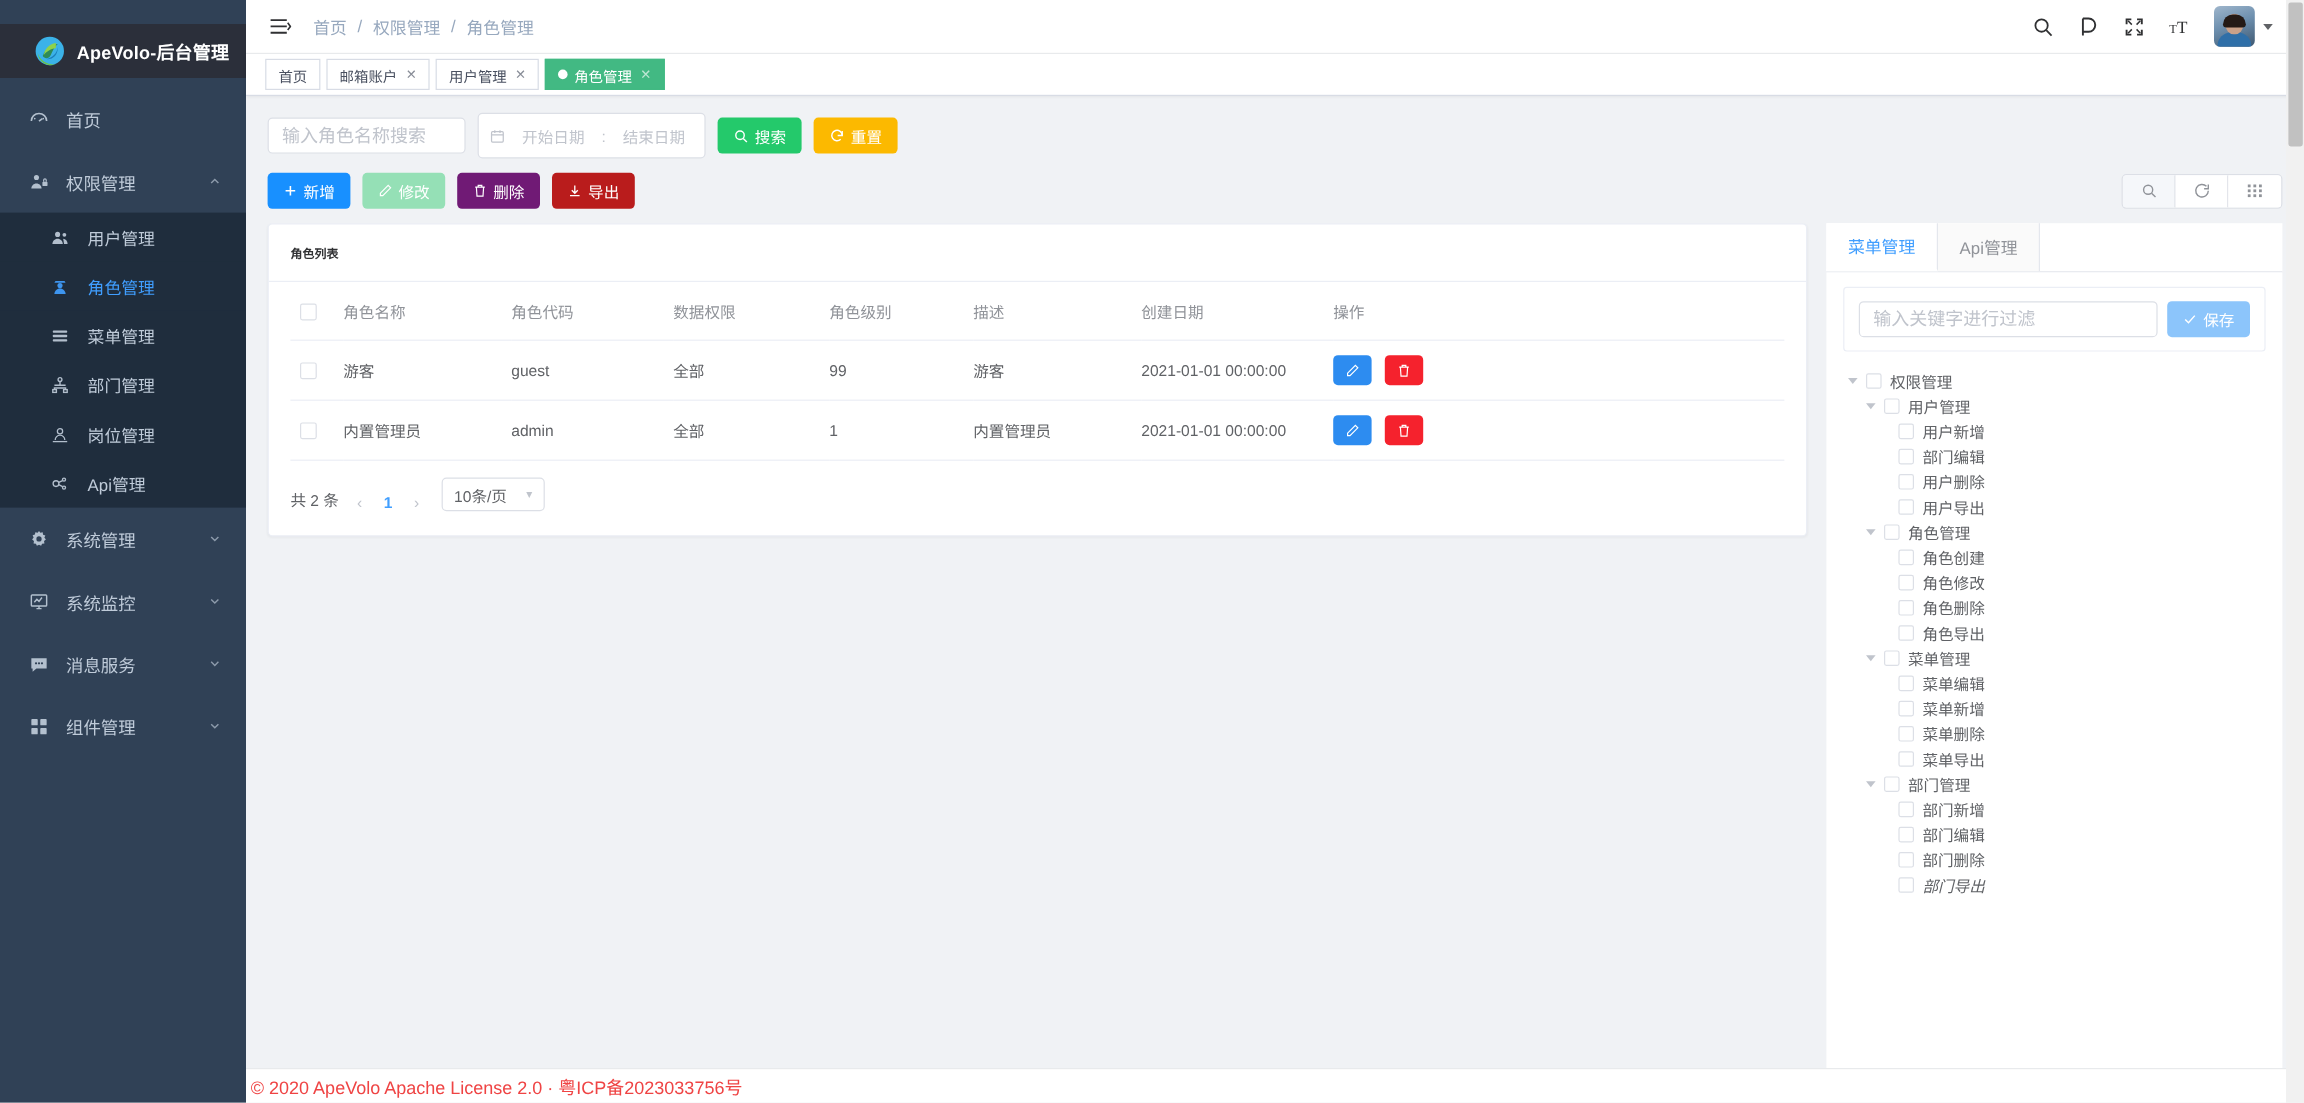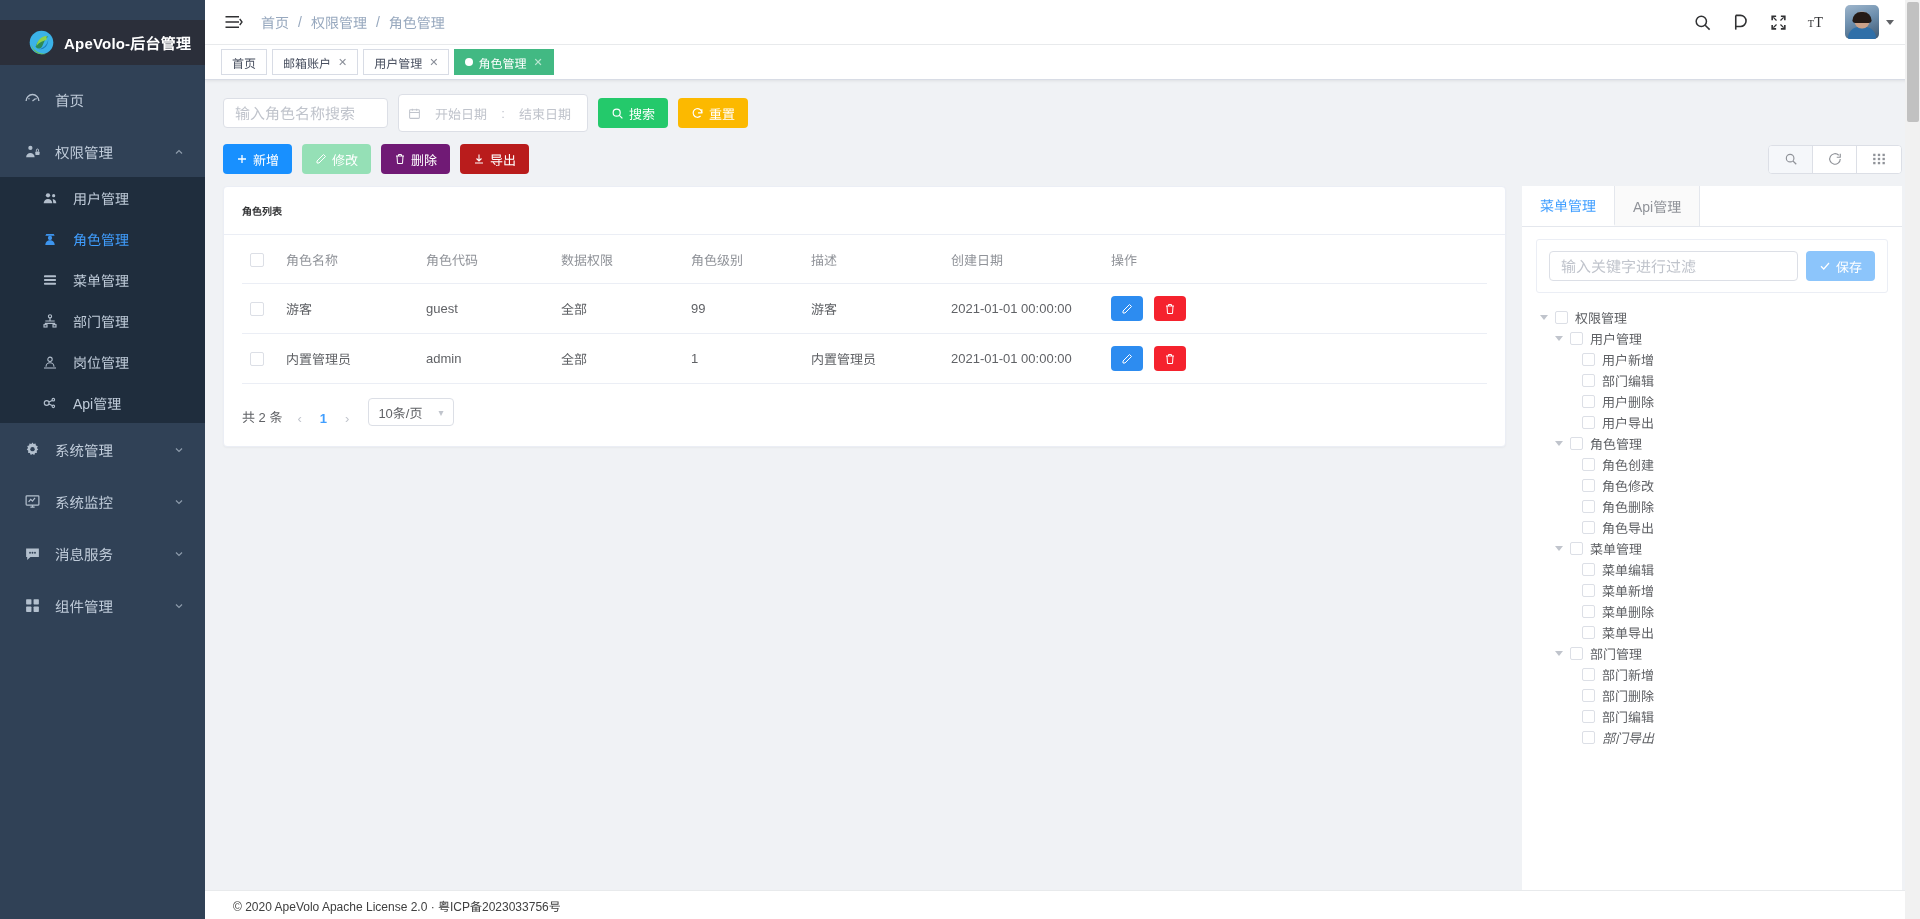--- a/index.html
+++ b/index.html
@@ -192,22 +192,22 @@
   .tnode .caret {
     width: 0;height:0; border-left: 5px solid #c0c4cc; border-top: 4px solid transparent;
     border-bottom: 4px solid transparent; flex-shrink: 0; margin-right:0;
   }
   .tnode .caret.open { border-left: 4px solid transparent; border-right: 4px solid transparent; border-top: 5px solid #c0c4cc; border-bottom:none;}
   .tnode .caret.none { border: none; width: 5px; }
   .tnode .tcb { width: 13px;height:13px;border:1px solid #dcdfe6;border-radius:2px;background:#fff;flex-shrink:0;}
 
   .footer {
     height: 29px; background: #fff; border-top: 1px solid #e8eaec;
-    display: flex; align-items: center; padding-left: 28px;
-    font-size: 12px; color: #404040; flex-shrink: 0;
+    display: flex; align-items: center; padding-left: 4px;
+    font-size: 15px; color: #ef4444; flex-shrink: 0;
   }
   .scroll-track {
     position: absolute; right: 0; top: 0; width: 15px; height: 919px; background: #f1f1f1;
   }
   .scroll-thumb { position:absolute; right:1px; top: 2px; width: 12px; height: 120px; background: #c1c1c1; border-radius: 2px;}
 </style>
 </head>
 <body>
 
 <div class="app">
@@ -737,26 +737,26 @@
                   <span>部门管理</span>
                 </div>
                 <div class="tnode" style="padding-left: 30px;">
                   <span class="caret none"></span>
                   <span class="tcb"></span>
                   <span>部门新增</span>
                 </div>
                 <div class="tnode" style="padding-left: 30px;">
                   <span class="caret none"></span>
                   <span class="tcb"></span>
+                  <span>部门编辑</span>
+                </div>
+                <div class="tnode" style="padding-left: 30px;">
+                  <span class="caret none"></span>
+                  <span class="tcb"></span>
                   <span>部门删除</span>
-                </div>
-                <div class="tnode" style="padding-left: 30px;">
-                  <span class="caret none"></span>
-                  <span class="tcb"></span>
-                  <span>部门编辑</span>
                 </div>
                 <div class="tnode" style="padding-left: 30px; font-style: italic;">
                   <span class="caret none"></span>
                   <span class="tcb"></span>
                   <span>部门导出</span>
                 </div>
               </div>
           </div>
         </div>
 

